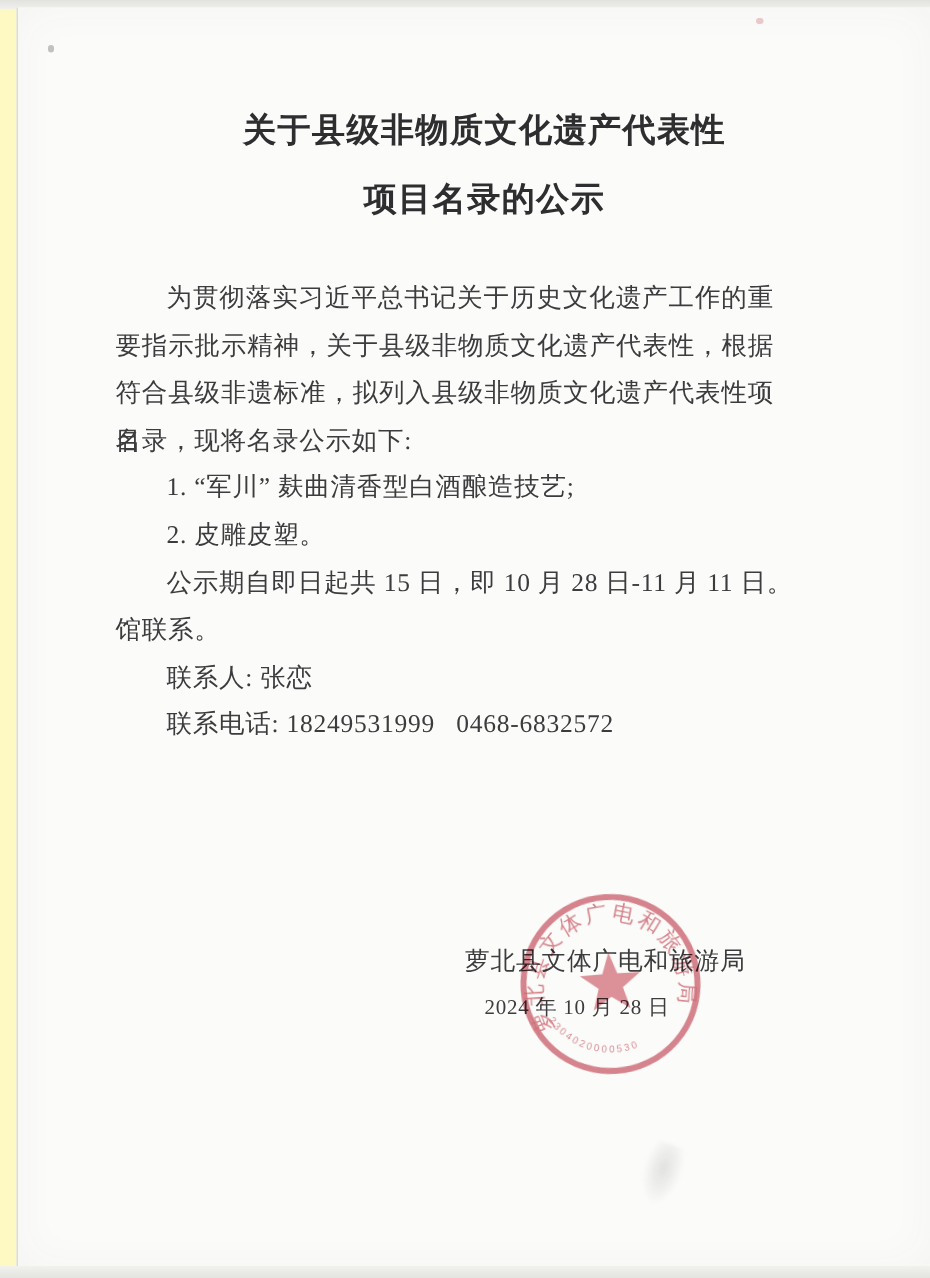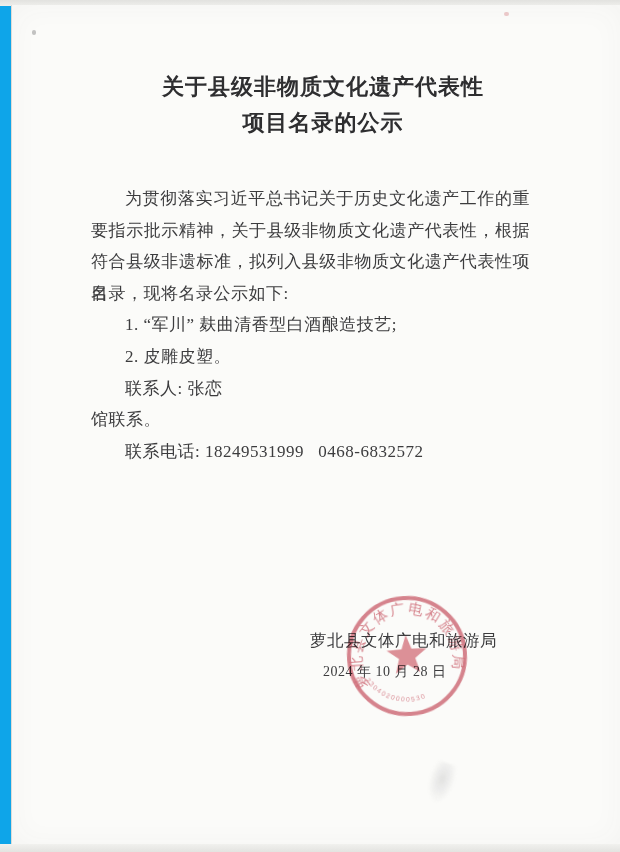--- a/index.html
+++ b/index.html
@@ -4,21 +4,21 @@
 <style>
   html,body { margin:0; padding:0; }
   body {
     width:620px; height:852px;
     background:#eeeeeb;
     font-family:"Liberation Serif", serif;
     overflow:hidden;
   }
   .page {
     position:relative; width:620px; height:852px;
-    background:#0ea5e9;
+    background:#fef9c3;
   }
   .paper {
     position:absolute; left:11px; top:5px; width:609px; height:841px;
     background:#fbfbf9;
     border-left:1px solid #dcdbd6;
     box-shadow: inset 0 0 30px rgba(80,80,70,0.04);
   }
   .edge-top {
     position:absolute; left:0; top:0; width:620px; height:6px;
     background:linear-gradient(#e2e2df,#efefec);
@@ -28,24 +28,24 @@
     background:linear-gradient(#f1f1ee,#e3e3e0);
   }
   
   .title {
     position:absolute; left:26px; right:0; text-align:center;
     font-family:"Liberation Sans", sans-serif;
     font-weight:700; font-size:22px; letter-spacing:1px;
     color:#2e2e30;
   }
   .title.l1 { top:72px; }
-  .title.l2 { top:108px; }
+  .title.l2 { top:118px; }
   
   .body-text {
-    position:absolute; left:91px; top:183px; width:439px;
+    position:absolute; left:77px; top:183px; width:439px;
     font-size:17px; line-height:31.6px; color:#3c3c3e;
     letter-spacing:0.5px;
   }
   .line { height:31.6px; white-space:pre; overflow:visible; }
   .line.fill { white-space:normal; text-align:justify; text-align-last:justify; }
   .line.indent { text-indent:34px; }
   
   .sig-org {
     position:absolute; left:310px; top:630px;
     font-size:16.5px; letter-spacing:0.5px; color:#3c3c3e; white-space:pre;
@@ -91,22 +91,23 @@
   <div class="title l1">关于县级非物质文化遗产代表性</div>
   <div class="title l2">项目名录的公示</div>
 
   <div class="body-text">
     <div class="line fill indent">为贯彻落实习近平总书记关于历史文化遗产工作的重</div>
     <div class="line fill">要指示批示精神，关于县级非物质文化遗产代表性，根据</div>
     <div class="line fill">符合县级非遗标准，拟列入县级非物质文化遗产代表性项目</div>
     <div class="line">名录，现将名录公示如下:</div>
     <div class="line indent">1. “军川” 麸曲清香型白酒酿造技艺;</div>
     <div class="line indent">2. 皮雕皮塑。</div>
+    <div class="line indent">公示期自即日起共 15 日，即 10 月 28 日-11 月 11 日。</div>
+    <div class="line">馆联系。</div>
     <div class="line indent">联系人: 张恋</div>
-    <div class="line">馆联系。</div>
     <div class="line indent">联系电话: 18249531999   0468-6832572</div>
   </div>
 
   <div class="sig-org">萝北县文体广电和旅游局</div>
   <div class="sig-date">2024 年 10 月 28 日</div>
 
   <svg class="seal" viewBox="0 0 140 140" xmlns="http://www.w3.org/2000/svg">
     <defs>
       <path id="arcTop" d="M 31.5 98.5 A 46 46 0 1 1 108.5 98.5" fill="none"></path>
       <path id="arcBottom" d="M 23.5 84 A 50 50 0 0 0 116.5 84" fill="none"></path>

